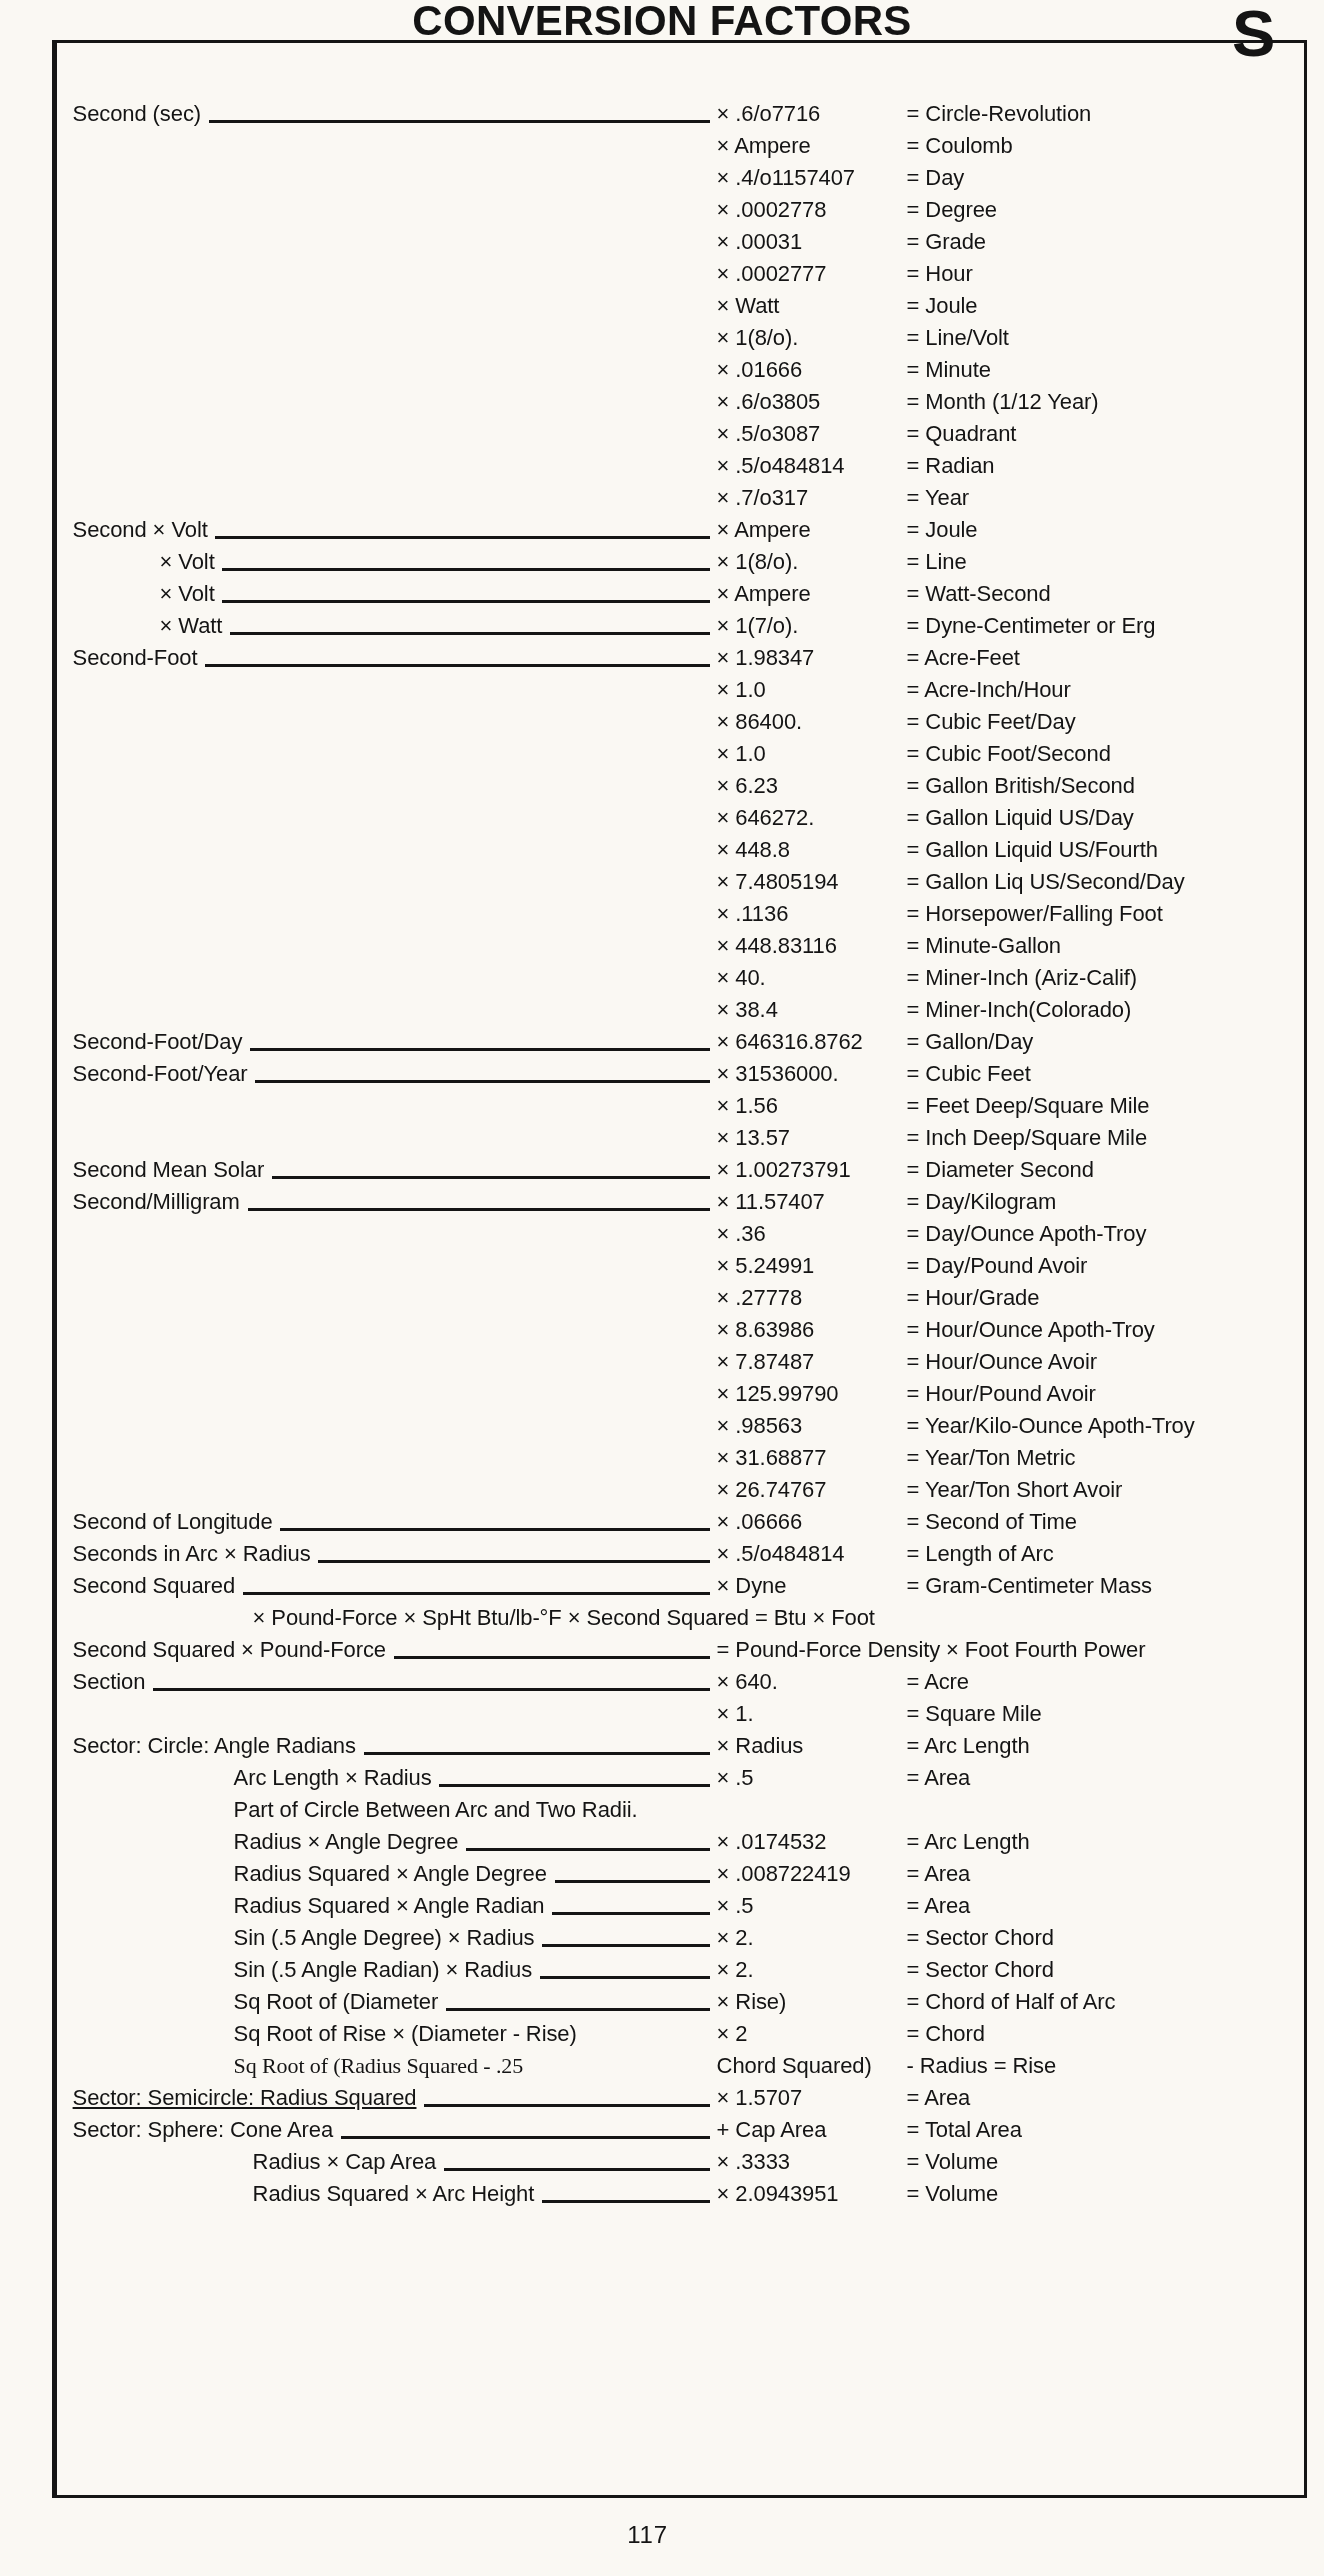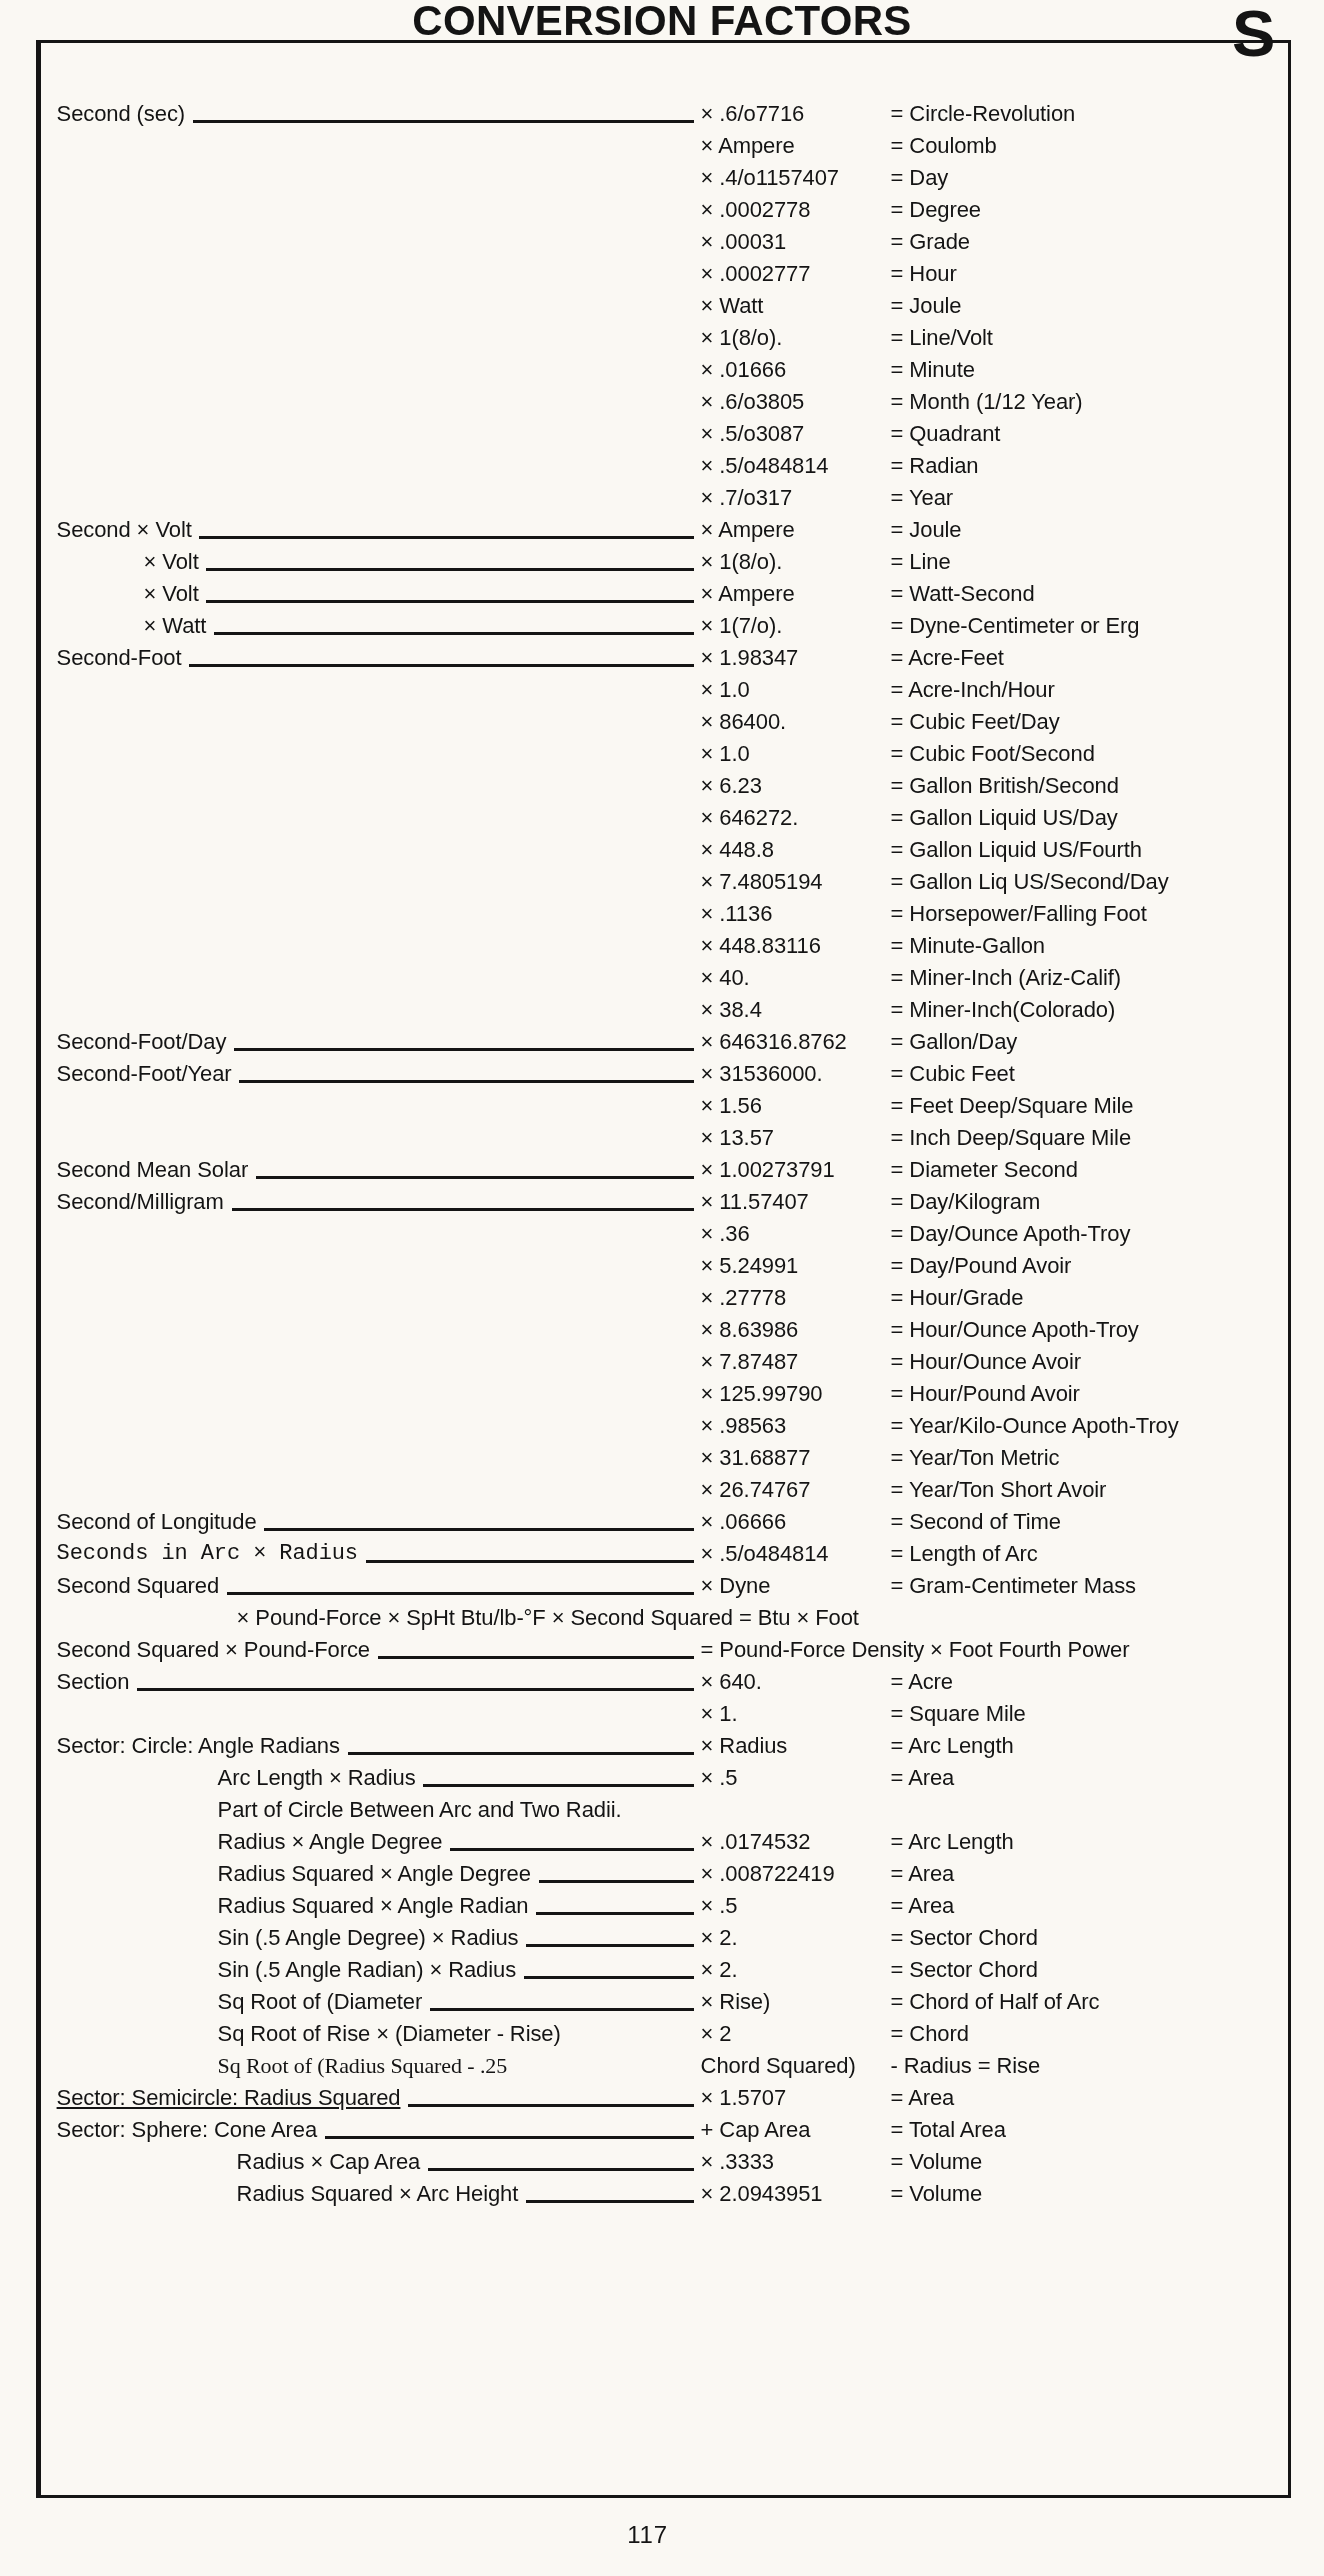--- a/index.html
+++ b/index.html
@@ -19,21 +19,21 @@
     margin:0;font-size:42px;font-weight:700;letter-spacing:0.3px;
     white-space:nowrap;line-height:1;z-index:2;
   }
   .tab-letter{
     position:absolute;top:9px;left:1232px;
     font-size:65px;font-weight:700;line-height:0.78;z-index:2;
   }
 
   
   .box{
-    position:absolute;left:36px;top:40px;
+    position:absolute;left:52px;top:40px;
     width:1255px;height:2458px;
     box-sizing:border-box;
     border:3.9px solid #151515;
     border-left-width:5.2px;
     padding:55px 0 0 15.6px;
     background:transparent;
   }
 
   
   .row{
@@ -106,21 +106,21 @@
         <div class="row"><div class="lead-zone"><span class="label" style="padding-left: 0px;"></span><span class="spacer"></span></div><span class="factor">× .36</span><span class="result">= Day/Ounce Apoth-Troy</span></div>
         <div class="row"><div class="lead-zone"><span class="label" style="padding-left: 0px;"></span><span class="spacer"></span></div><span class="factor">× 5.24991</span><span class="result">= Day/Pound Avoir</span></div>
         <div class="row"><div class="lead-zone"><span class="label" style="padding-left: 0px;"></span><span class="spacer"></span></div><span class="factor">× .27778</span><span class="result">= Hour/Grade</span></div>
         <div class="row"><div class="lead-zone"><span class="label" style="padding-left: 0px;"></span><span class="spacer"></span></div><span class="factor">× 8.63986</span><span class="result">= Hour/Ounce Apoth-Troy</span></div>
         <div class="row"><div class="lead-zone"><span class="label" style="padding-left: 0px;"></span><span class="spacer"></span></div><span class="factor">× 7.87487</span><span class="result">= Hour/Ounce Avoir</span></div>
         <div class="row"><div class="lead-zone"><span class="label" style="padding-left: 0px;"></span><span class="spacer"></span></div><span class="factor">× 125.99790</span><span class="result">= Hour/Pound Avoir</span></div>
         <div class="row"><div class="lead-zone"><span class="label" style="padding-left: 0px;"></span><span class="spacer"></span></div><span class="factor">× .98563</span><span class="result">= Year/Kilo-Ounce Apoth-Troy</span></div>
         <div class="row"><div class="lead-zone"><span class="label" style="padding-left: 0px;"></span><span class="spacer"></span></div><span class="factor">× 31.68877</span><span class="result">= Year/Ton Metric</span></div>
         <div class="row"><div class="lead-zone"><span class="label" style="padding-left: 0px;"></span><span class="spacer"></span></div><span class="factor">× 26.74767</span><span class="result">= Year/Ton Short Avoir</span></div>
         <div class="row"><div class="lead-zone"><span class="label" style="padding-left: 0px;">Second of Longitude</span><span class="leader"></span></div><span class="factor">× .06666</span><span class="result">= Second of Time</span></div>
-        <div class="row"><div class="lead-zone"><span class="label" style="padding-left: 0px; font-family: Liberation Mono, monospace;">Seconds in Arc × Radius</span><span class="leader"></span></div><span class="factor">× .5/o484814</span><span class="result">= Length of Arc</span></div>
+        <div class="row"><div class="lead-zone"><span class="label" style="padding-left: 0px;">Seconds in Arc × Radius</span><span class="leader"></span></div><span class="factor">× .5/o484814</span><span class="result">= Length of Arc</span></div>
         <div class="row"><div class="lead-zone"><span class="label" style="padding-left: 0px;">Second Squared</span><span class="leader"></span></div><span class="factor">× Dyne</span><span class="result">= Gram-Centimeter Mass</span></div>
         <div class="row"><span class="text-only" style="padding-left: 180px;">× Pound-Force × SpHt Btu/lb-°F × Second Squared = Btu × Foot</span></div>
         <div class="row"><div class="lead-zone"><span class="label" style="padding-left: 0px;">Second Squared × Pound-Force</span><span class="leader"></span></div><span class="result-wide">= Pound-Force Density × Foot Fourth Power</span></div>
         <div class="row"><div class="lead-zone"><span class="label" style="padding-left: 0px;">Section</span><span class="leader"></span></div><span class="factor">× 640.</span><span class="result">= Acre</span></div>
         <div class="row"><div class="lead-zone"><span class="label" style="padding-left: 0px;"></span><span class="spacer"></span></div><span class="factor">× 1.</span><span class="result">= Square Mile</span></div>
         <div class="row"><div class="lead-zone"><span class="label" style="padding-left: 0px;">Sector: Circle: Angle Radians</span><span class="leader"></span></div><span class="factor">× Radius</span><span class="result">= Arc Length</span></div>
         <div class="row"><div class="lead-zone"><span class="label" style="padding-left: 161px;">Arc Length × Radius</span><span class="leader"></span></div><span class="factor">× .5</span><span class="result">= Area</span></div>
         <div class="row"><div class="lead-zone"><span class="label" style="padding-left: 161px;">Part of Circle Between Arc and Two Radii.</span><span class="spacer"></span></div><span class="factor"></span><span class="result"></span></div>
         <div class="row"><div class="lead-zone"><span class="label" style="padding-left: 161px;">Radius × Angle Degree</span><span class="leader"></span></div><span class="factor">× .0174532</span><span class="result">= Arc Length</span></div>
         <div class="row"><div class="lead-zone"><span class="label" style="padding-left: 161px;">Radius Squared × Angle Degree</span><span class="leader"></span></div><span class="factor">× .008722419</span><span class="result">= Area</span></div>

